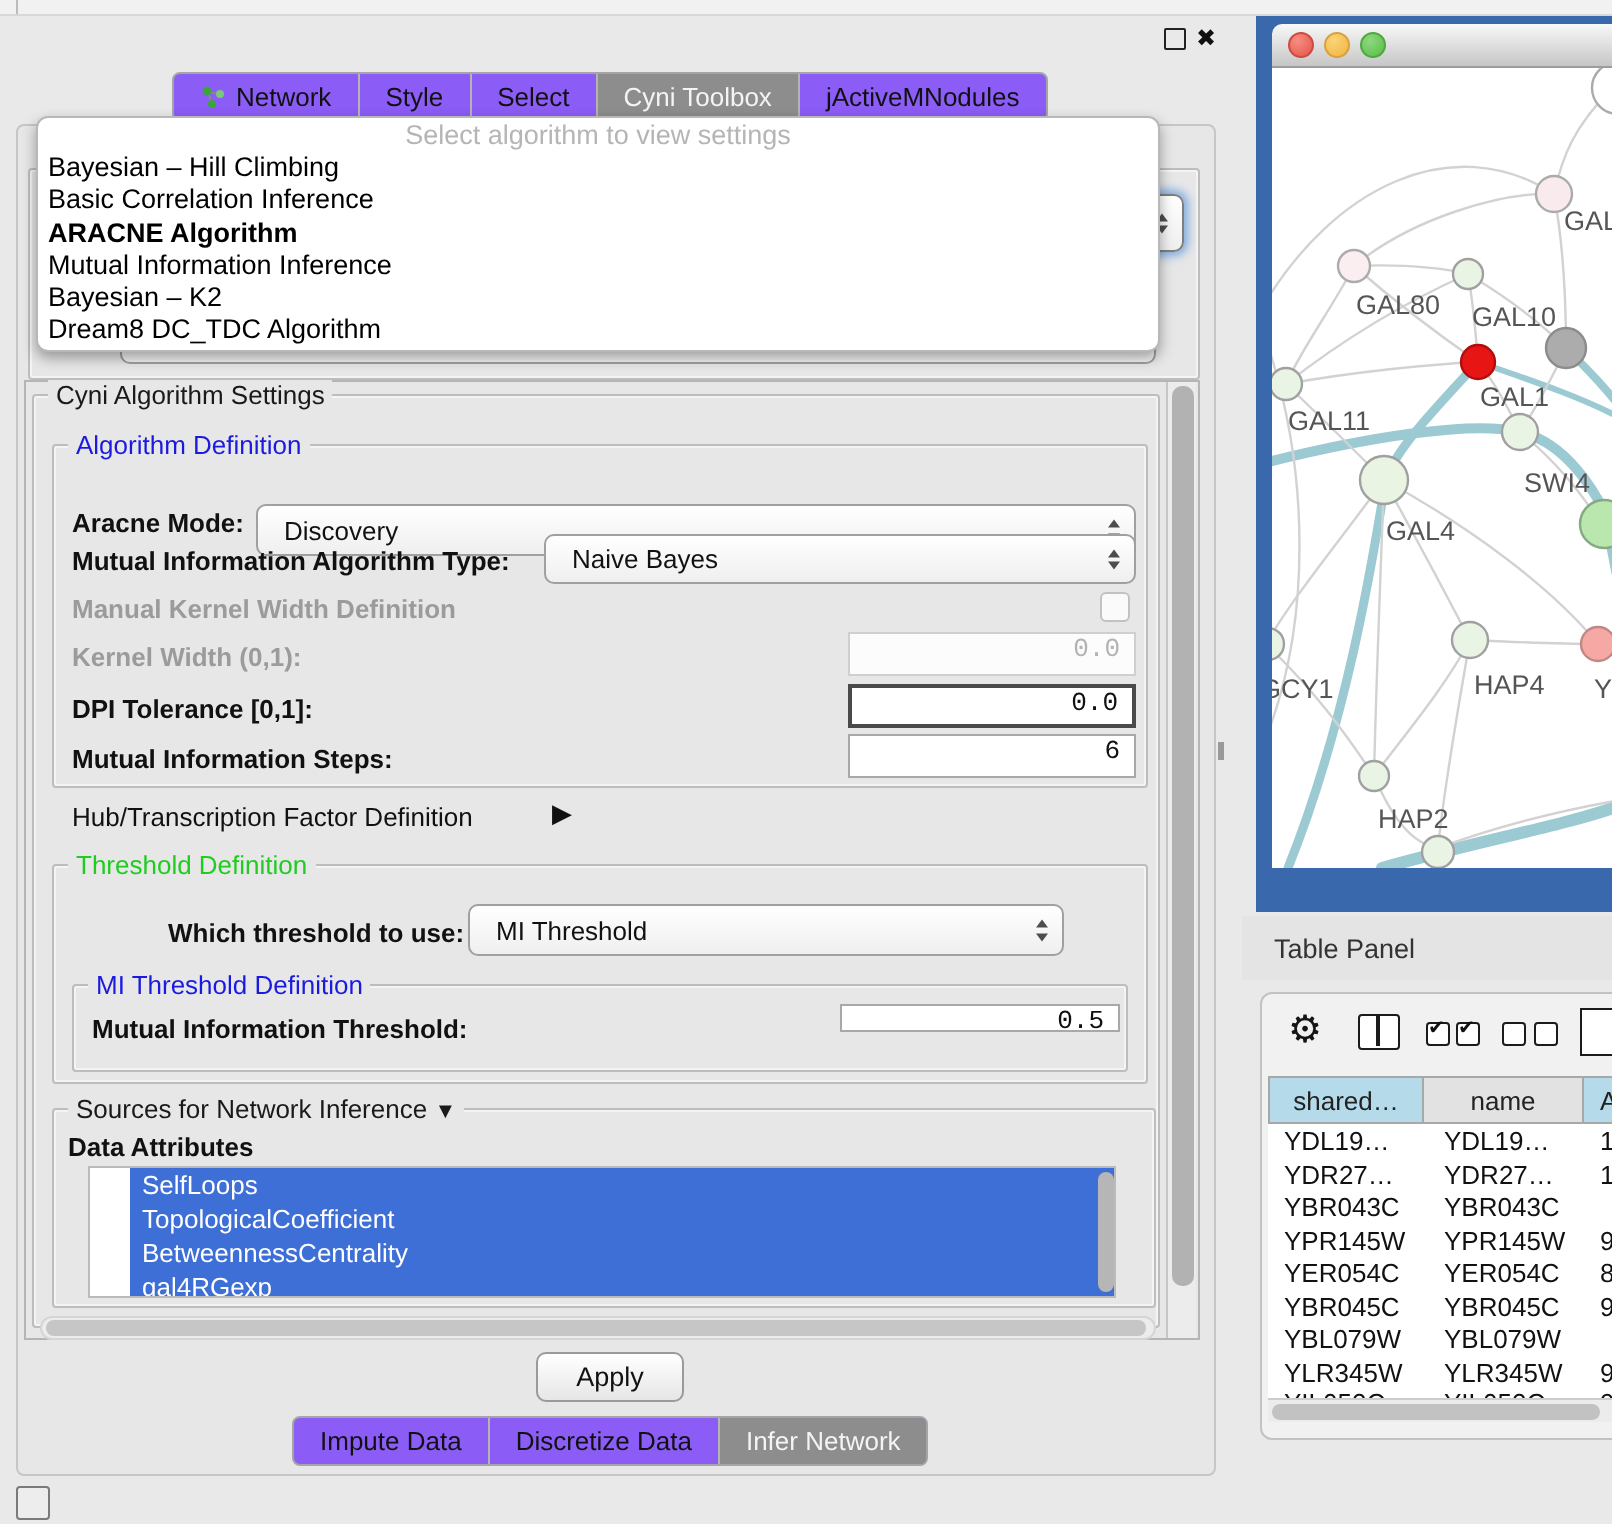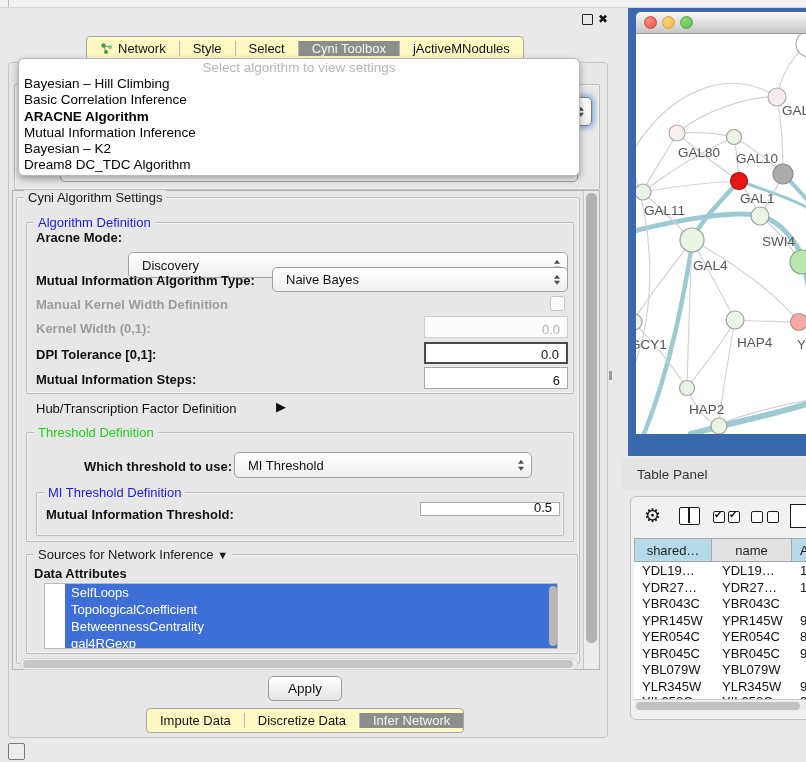--- a/index.html
+++ b/index.html
@@ -7,37 +7,37 @@
           font-family:"Liberation Sans","DejaVu Sans",sans-serif;font-size:13px;color:#1a1a1a;}
   .abs{position:absolute;}
   .b{font-weight:bold;}
   
   .topstrip{left:0;top:0;width:806px;height:7px;background:#F1F1F1;border-bottom:1px solid #D8D8D8;}
   .titlebar{left:0;top:8px;width:620px;height:23px;background:linear-gradient(#F9F9F9,#E0E0E0);
             border-bottom:1px solid #BFBFBF;display:flex;align-items:center;padding-left:10px;box-sizing:border-box;}
   .wicon{position:absolute;top:13px;font-size:12px;line-height:12px;color:#111;}
   .floatbox{position:absolute;top:14px;left:582px;width:9px;height:9px;border:1.6px solid #222;border-radius:1px;}
   
-  .seg{display:flex;height:23px;background:#fef9c3;border:1px solid #A5A5A5;border-radius:4px;overflow:hidden;align-items:center;}
+  .seg{display:flex;height:23px;background:#8b5cf6;border:1px solid #A5A5A5;border-radius:4px;overflow:hidden;}
   .seg .tab{display:flex;align-items:center;justify-content:center;padding:0 13px;border-right:1px solid #B4B4B4;
             font-size:13px;color:#111;white-space:nowrap;}
   .seg .tab:last-child{border-right:none;}
   .seg .tab.sel{background:#8D8D8D;color:#F4F4F4;}
   
   .mainpanel{left:8px;top:62px;width:598px;height:674px;background:#E7E7E7;border:1px solid #C6C6C6;border-radius:4px;}
   .group{border:1px solid #BDBDBD;border-radius:2px;box-shadow:inset 0 0 0 1px rgba(255,255,255,.55);}
   .gtitle{position:absolute;top:-8px;left:7px;background:#E7E7E7;padding:0 4px;font-size:13px;line-height:15px;white-space:nowrap;}
   .combo{background:linear-gradient(#FFFFFF,#EFEFEF);border:1px solid #A0A0A0;border-radius:5px;
          display:flex;align-items:center;padding-left:13px;box-sizing:border-box;font-size:13px;color:#111;}
   .spin{position:absolute;right:7px;top:50%;transform:translateY(-50%);display:flex;flex-direction:column;align-items:center;}
   .spin i{display:block;width:0;height:0;border-left:3.5px solid transparent;border-right:3.5px solid transparent;}
   .spin .up{border-bottom:4.5px solid #4d4d4d;margin-bottom:2.5px;}
   .spin .dn{border-top:4.5px solid #4d4d4d;}
-  .tinput{background:#FFF;border:1px solid #A8A8A8;box-sizing:border-box;display:flex;align-items:flex-end;
-          justify-content:flex-end;padding-right:7px;font-size:13px;color:#111;}
+  .tinput{background:#FFF;border:1px solid #A8A8A8;box-sizing:border-box;display:flex;align-items:flex-start;
+          justify-content:flex-end;padding-right:7px;font-size:13px;color:#111;font-family:Liberation Mono, monospace;}
   .tinput.dis{color:#B3B3B3;border-color:#CFCFCF;background:#FCFCFC;}
   .tinput.foc{border:2px solid #4A4A4A;}
   .lbl{font-size:13px;color:#111;white-space:nowrap;}
   .lbl.dim{color:#9B9B9B;}
   
   .popup{left:18px;top:58px;width:560px;height:116px;background:#FFF;border:1px solid #B8B8B8;border-radius:6px;
          box-shadow:0 3px 7px rgba(0,0,0,.35);z-index:50;overflow:hidden;}
   .popup .ph{height:17px;line-height:18px;text-align:center;color:#B5B5B5;font-size:13.5px;}
   .popup .it{height:16.3px;line-height:16.3px;padding-left:5px;font-size:13.5px;color:#000;white-space:nowrap;}
   
@@ -128,21 +128,21 @@
     <div class="thumbv" style="position:absolute;left:2px;top:2px;width:11px;height:450px;"></div>
   </div>
 
   <div class="abs group" style="left:16px;top:197px;width:562px;height:465px;">
     <span class="gtitle">Cyni Algorithm Settings</span>
   </div>
 
   <div class="abs group" style="left:26px;top:222px;width:546px;height:170px;">
     <span class="gtitle" style="color:#1B1BE0;">Algorithm Definition</span>
   </div>
-  <div class="abs lbl b" style="left:36px;top:230px;">Aracne Mode:</div>
+  <div class="abs lbl b" style="left:36px;top:254px;">Aracne Mode:</div>
   <div class="abs combo" style="left:128px;top:240px;width:440px;height:26px;margin-top:12px;">
     <span>Discovery</span>
     <div class="spin">
         <i class="up"></i>
         <i class="dn"></i>
       </div>
   </div>
   <div class="abs lbl b" style="left:36px;top:273px;">Mutual Information Algorithm Type:</div>
   <div class="abs combo" style="left:272px;top:267px;width:296px;height:25px;">
     <span>Naive Bayes</span>

